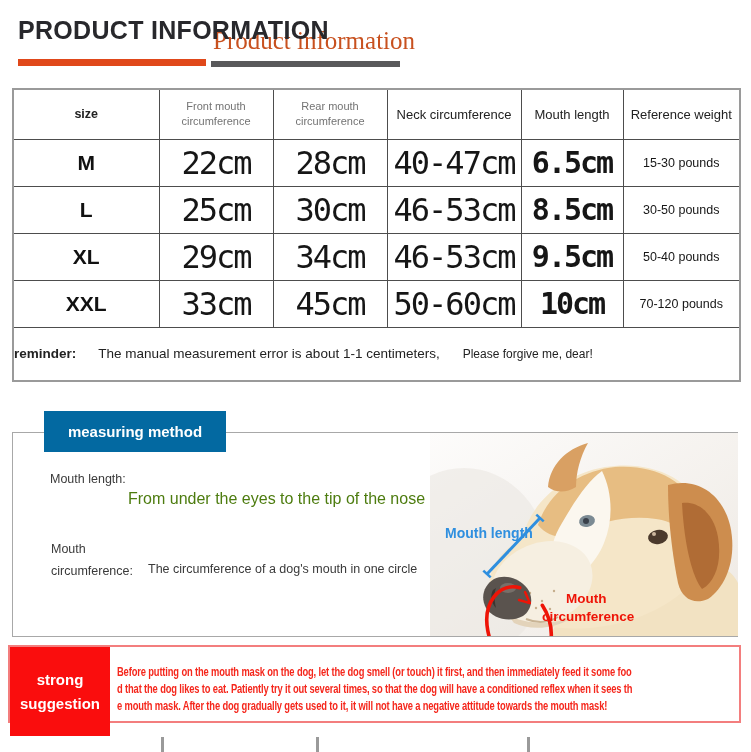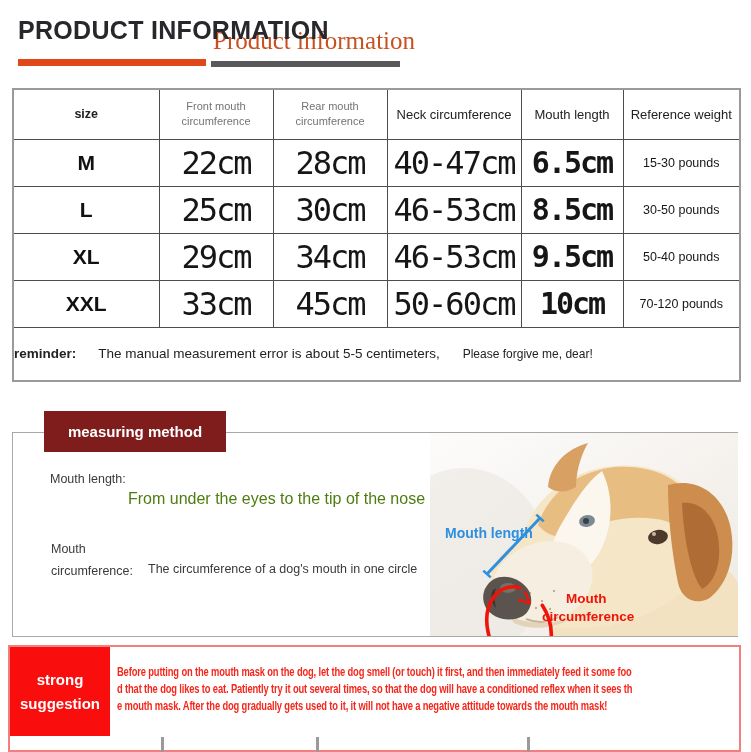--- a/index.html
+++ b/index.html
@@ -33,32 +33,32 @@
   td.c-weight{font-size:12.5px;color:#161616;font-weight:500;}
   td.c-reminder{text-align:left;}
   .reminder-wrap{display:flex;align-items:baseline;}
   .reminder-label{font-size:13.5px;font-weight:bold;color:#222;}
   .reminder-text{font-size:13.5px;color:#222;margin-left:22px;}
   .reminder-note{font-size:12px;color:#222;margin-left:23px;}
 
   
   .measure-box{position:absolute;left:12px;top:432px;width:726px;height:205px;
                border:1px solid #a8a8a8;background:#fff;box-sizing:border-box;}
-  .measure-badge{position:absolute;left:44px;top:411px;width:182px;height:41px;background:#7f1d1d;
+  .measure-badge{position:absolute;left:44px;top:411px;width:182px;height:41px;background:#0369a1;
                  color:#fff;font-size:15px;font-weight:bold;display:flex;align-items:center;
                  justify-content:center;z-index:4;}
   .ml-label{position:absolute;left:50px;top:472px;font-size:12.5px;color:#3a3a3a;z-index:2;}
   .ml-desc{position:absolute;left:128px;top:490px;font-size:16px;color:#4d7c0f;z-index:2;}
   .mc-label{position:absolute;left:51px;top:538px;width:120px;font-size:12.5px;color:#3a3a3a;
             white-space:pre-line;line-height:22px;z-index:2;}
   .mc-desc{position:absolute;left:148px;top:562px;font-size:12.5px;color:#3a3a3a;z-index:2;}
   .dog-photo{position:absolute;left:430px;top:433px;width:308px;height:203px;z-index:1;}
 
   
-  .suggest-box{position:absolute;left:8px;top:645px;width:733px;height:107px;
+  .suggest-box{position:absolute;left:8px;top:645px;width:733px;height:78px;
                border:2px solid #f37e7e;background:#fff;box-sizing:border-box;}
   .suggest-label{position:absolute;left:0;top:0;width:100px;height:89px;background:#fa0d0d;
                  color:#fff;font-size:15px;font-weight:bold;display:flex;align-items:center;
                  justify-content:center;text-align:center;white-space:pre-line;line-height:24px;}
   .suggest-text{position:absolute;left:107px;top:16px;width:860px;transform:scaleX(0.72);
                 transform-origin:left top;color:#f5271c;font-size:13px;font-weight:bold;
                 line-height:17px;letter-spacing:-0.2px;white-space:pre-line;}
 
   
   .tick{position:absolute;top:737px;width:3px;height:15px;background:#9a9a9a;}
@@ -123,21 +123,21 @@
         <td class="c-val">33cm</td>
         <td class="c-val">45cm</td>
         <td class="c-val">50-60cm</td>
         <td class="c-mouth">10cm</td>
         <td class="c-weight">70-120 pounds</td>
       </tr>
       <tr class="reminder-row">
         <td class="c-reminder" colspan="6">
           <div class="reminder-wrap">
             <span class="reminder-label">reminder:</span>
-            <span class="reminder-text">The manual measurement error is about 5-5 centimeters,</span>
+            <span class="reminder-text">The manual measurement error is about 1-1 centimeters,</span>
             <span class="reminder-note">Please forgive me, dear!</span>
           </div>
         </td>
       </tr>
     </tbody>
   </table>
 
   <div class="measure-box"></div>
   <div class="measure-badge">measuring method</div>
 

